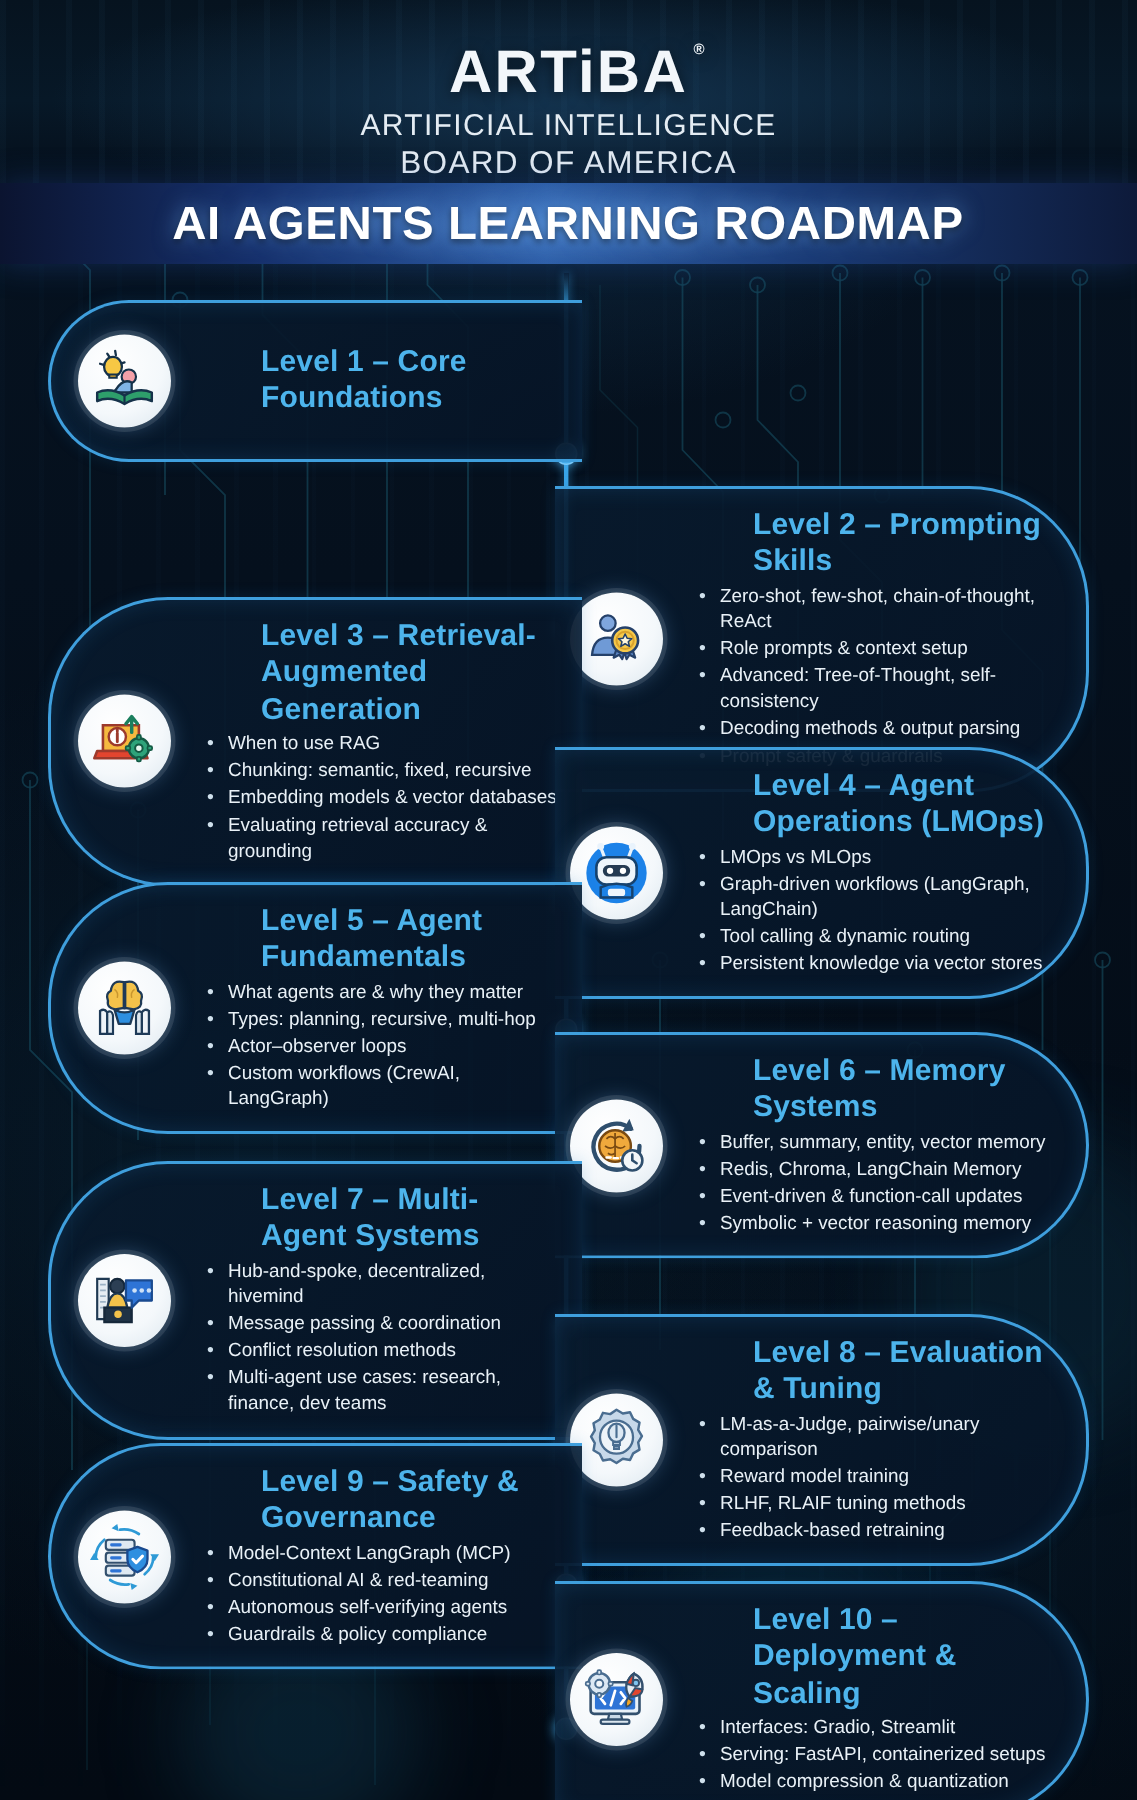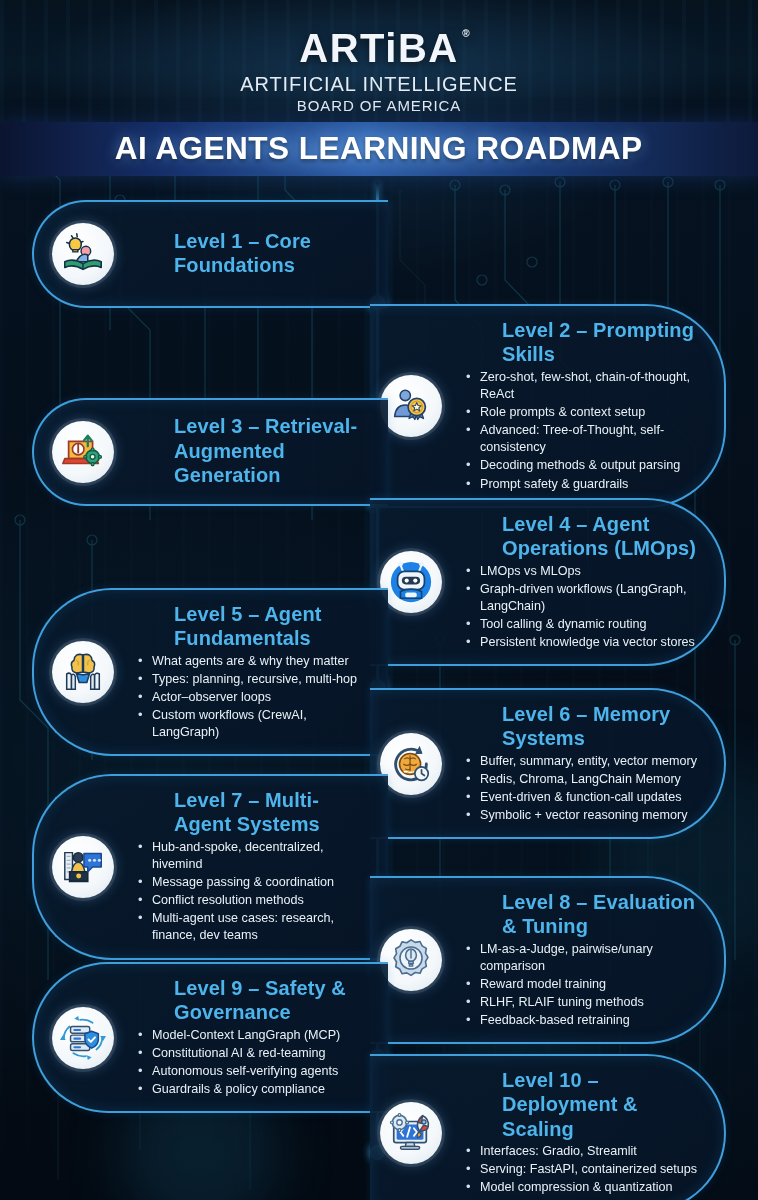--- a/index.html
+++ b/index.html
@@ -58,21 +58,21 @@
   .logo-main .lc { display:inline-block; }
   .logo-reg {
     position:absolute; right:-11px; top:1px;
     font-size:10px; font-weight:bold; letter-spacing:0;
   }
   .logo-sub1 {
     margin-top:5px; font-size:20px; letter-spacing:.9px;
     color:#e4ecf3; font-weight:400;
   }
   .logo-sub2 {
-    margin-top:1px; font-size:15px; letter-spacing:.9px;
+    margin-top:1px; font-size:21px; letter-spacing:.9px;
     color:#e4ecf3; font-weight:400;
   }
 
   
   .titlebar {
     position:absolute; left:0; top:122px; width:758px; height:54px; z-index:4;
     background:
       linear-gradient(90deg, #0b1430 0%, #16306b 22%, #2e5fa8 48%, #1a3a74 72%, #0d1a3a 100%);
     box-shadow:0 0 22px rgba(40,90,180,.35);
     display:flex; align-items:center; justify-content:center;
@@ -259,21 +259,21 @@
               <circle cx="27" cy="21" r="5" fill="#f4a0a8" stroke="#16324a" stroke-width="1.5"></circle>
               <path d="M18 30 q5-8 11-5 v7 h-13z" fill="#7fb4e6" stroke="#16324a" stroke-width="1.6"></path>
               <path d="M5 32 q9-4 19 2 q10-6 19-2 v6 q-9-4-19 2 q-10-6-19-2z" fill="#2e9e6b" stroke="#16324a" stroke-width="1.7" stroke-linejoin="round"></path>
               <path d="M24 34 v6" stroke="#16324a" stroke-width="1.5"></path>
             </svg>
           </div>
           <div class="body">
             <div class="lvl-title">Level 1 – Core Foundations</div>
           </div>
         </div>
-        <div class="card right" style="top: 128px; min-height: 112px;">
+        <div class="card right" style="top: 148px; min-height: 112px;">
           <div class="badge">
             <svg width="46" height="46" viewBox="0 0 48 48">
               <circle cx="18" cy="13" r="5.4" fill="#7fa6dd" stroke="#25416a" stroke-width="1.6"></circle>
               <path d="M7 35 q1-12 11-12 q10 0 11 12z" fill="#6f9ad6" stroke="#25416a" stroke-width="1.6"></path>
               <path d="M25 28 l-3 9 4-2 2 3 3-9z" fill="#5c86c4" stroke="#25416a" stroke-width="1.5" stroke-linejoin="round"></path>
               <path d="M34 28 l3 9-4-2-2 3-3-9z" fill="#5c86c4" stroke="#25416a" stroke-width="1.5" stroke-linejoin="round"></path>
               <circle cx="30" cy="25" r="9" fill="#f5c84a" stroke="#25416a" stroke-width="1.8"></circle>
               <circle cx="30" cy="25" r="6" fill="none" stroke="#d9a22c" stroke-width="1.4"></circle>
               <path d="M30 20.5 l1.4 3 3.2.3-2.4 2.1.8 3.2-3-1.8-3 1.8.8-3.2-2.4-2.1 3.2-.3z" fill="#fff7dd" stroke="#25416a" stroke-width="1.1" stroke-linejoin="round"></path>
             </svg>
@@ -302,20 +302,26 @@
               <g fill="#2ea37a" stroke="#145a44" stroke-width="1.2">
                 <rect x="32.6" y="19.8" width="2.8" height="3.2" rx="1"></rect>
                 <rect x="32.6" y="35" width="2.8" height="3.2" rx="1"></rect>
                 <rect x="24.8" y="27.6" width="3.2" height="2.8" rx="1"></rect>
                 <rect x="40" y="27.6" width="3.2" height="2.8" rx="1"></rect>
               </g>
             </svg>
           </div>
           <div class="body">
             <div class="lvl-title">Level 3 – Retrieval-Augmented Generation</div>
+            <ul class="items">
+              <li>When to use RAG</li>
+              <li>Chunking: semantic, fixed, recursive</li>
+              <li>Embedding models &amp; vector databases</li>
+              <li>Evaluating retrieval accuracy &amp; grounding</li>
+            </ul>
           </div>
         </div>
         <div class="card right" style="top: 322px; min-height: 108px;">
           <div class="badge">
             <svg width="46" height="46" viewBox="0 0 48 48">
               <circle cx="24" cy="24" r="21" fill="#1c82e8"></circle>
               <path d="M13 6 L16 14 M35 6 L32 14" stroke="#e9f3fc" stroke-width="2.2" stroke-linecap="round"></path>
               <circle cx="13" cy="5.5" r="2.4" fill="#e9f3fc"></circle>
               <circle cx="35" cy="5.5" r="2.4" fill="#e9f3fc"></circle>
               <rect x="10" y="13" width="28" height="19" rx="7" fill="#eef5fb" stroke="#16426e" stroke-width="1.8"></rect>

